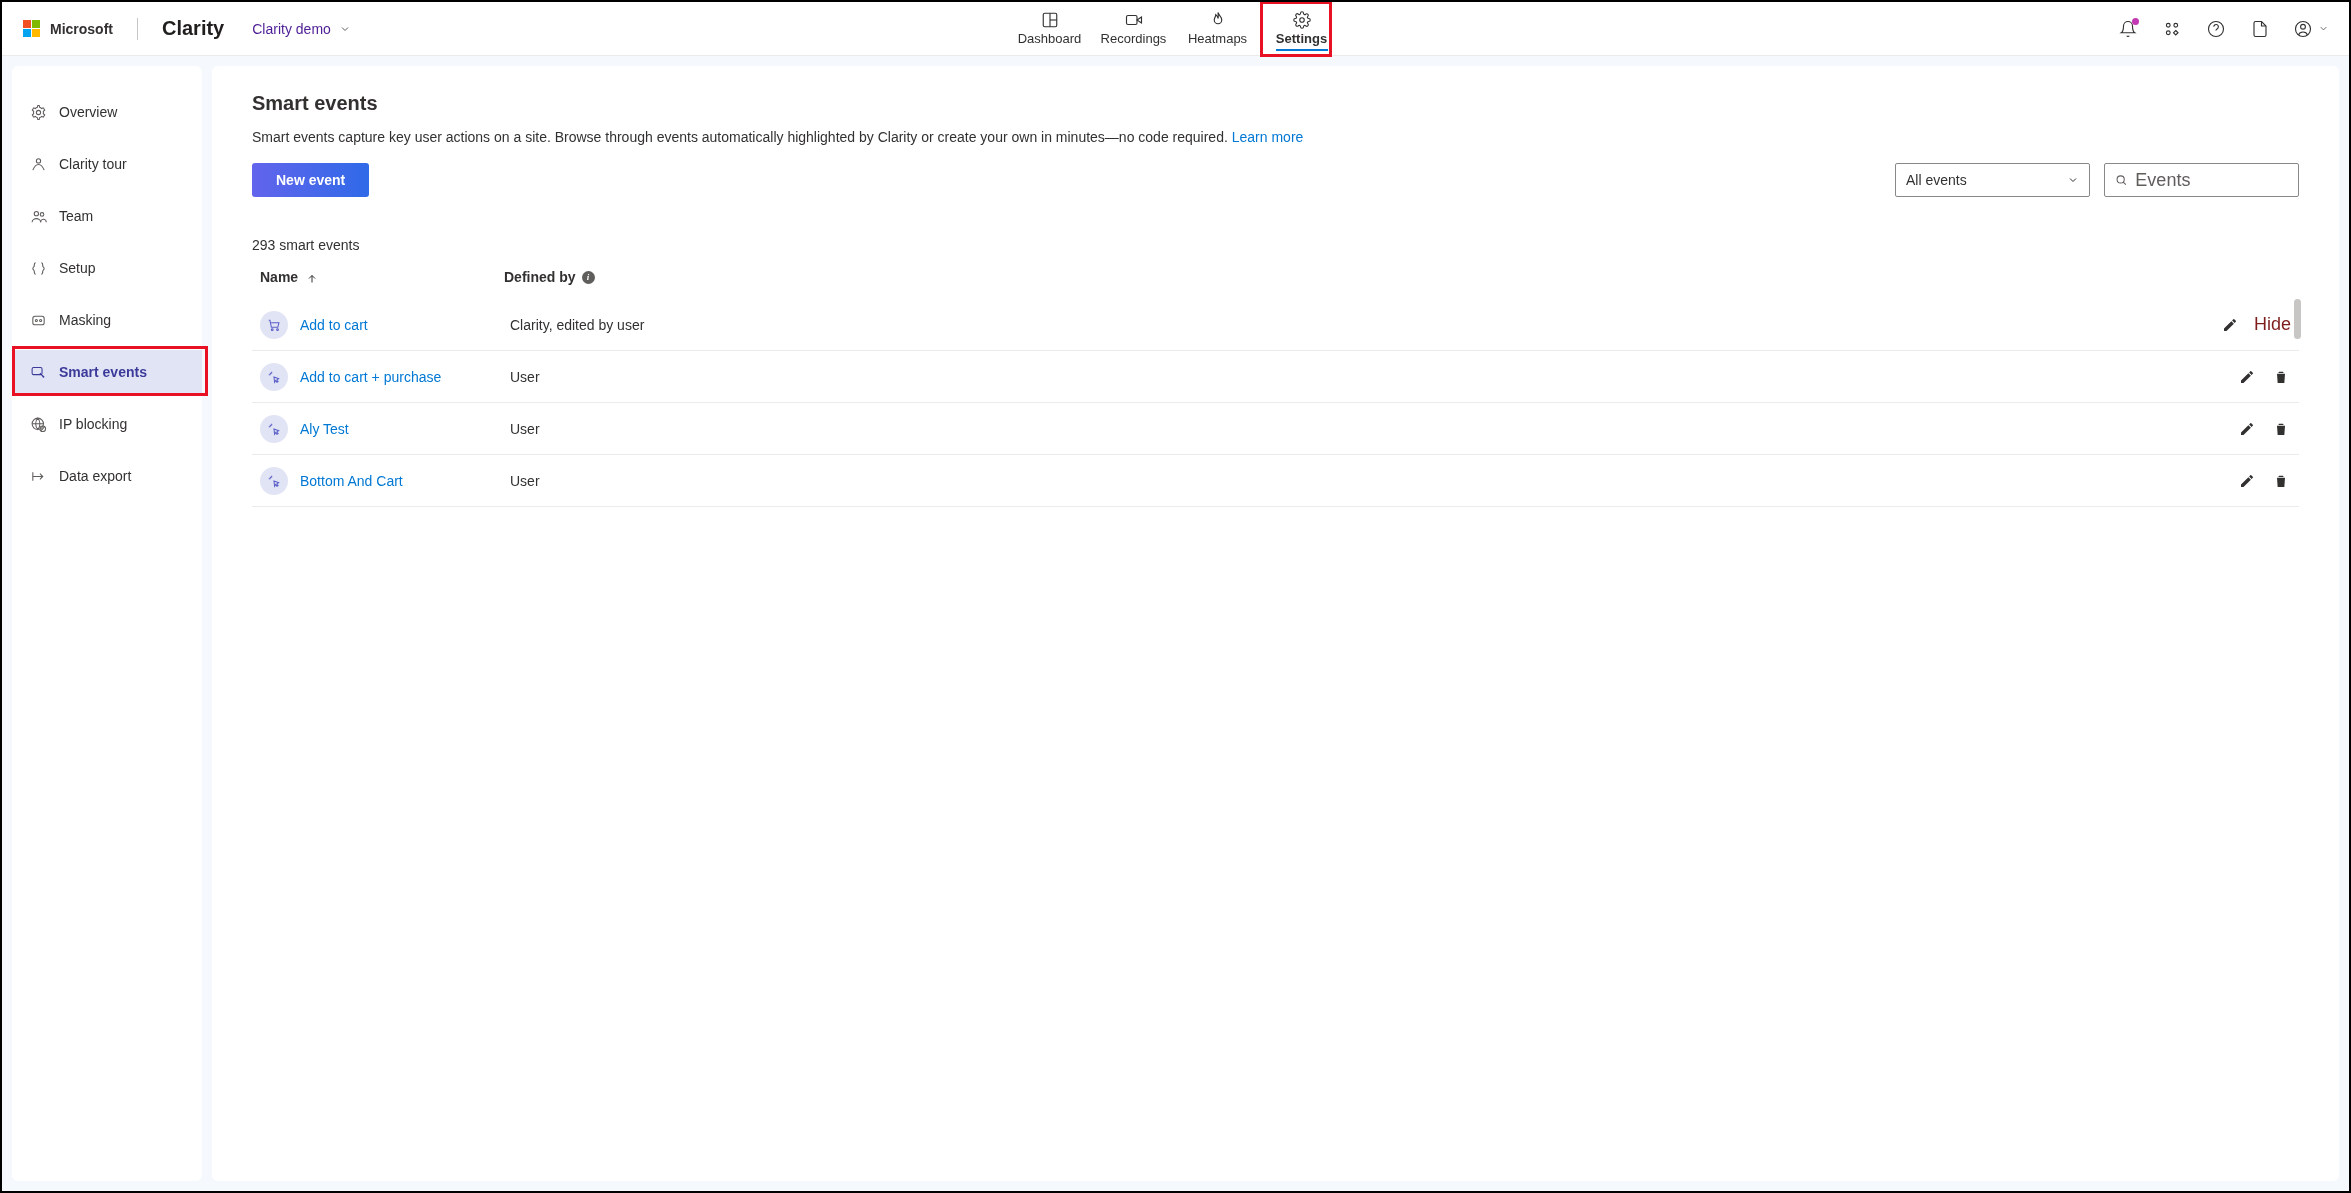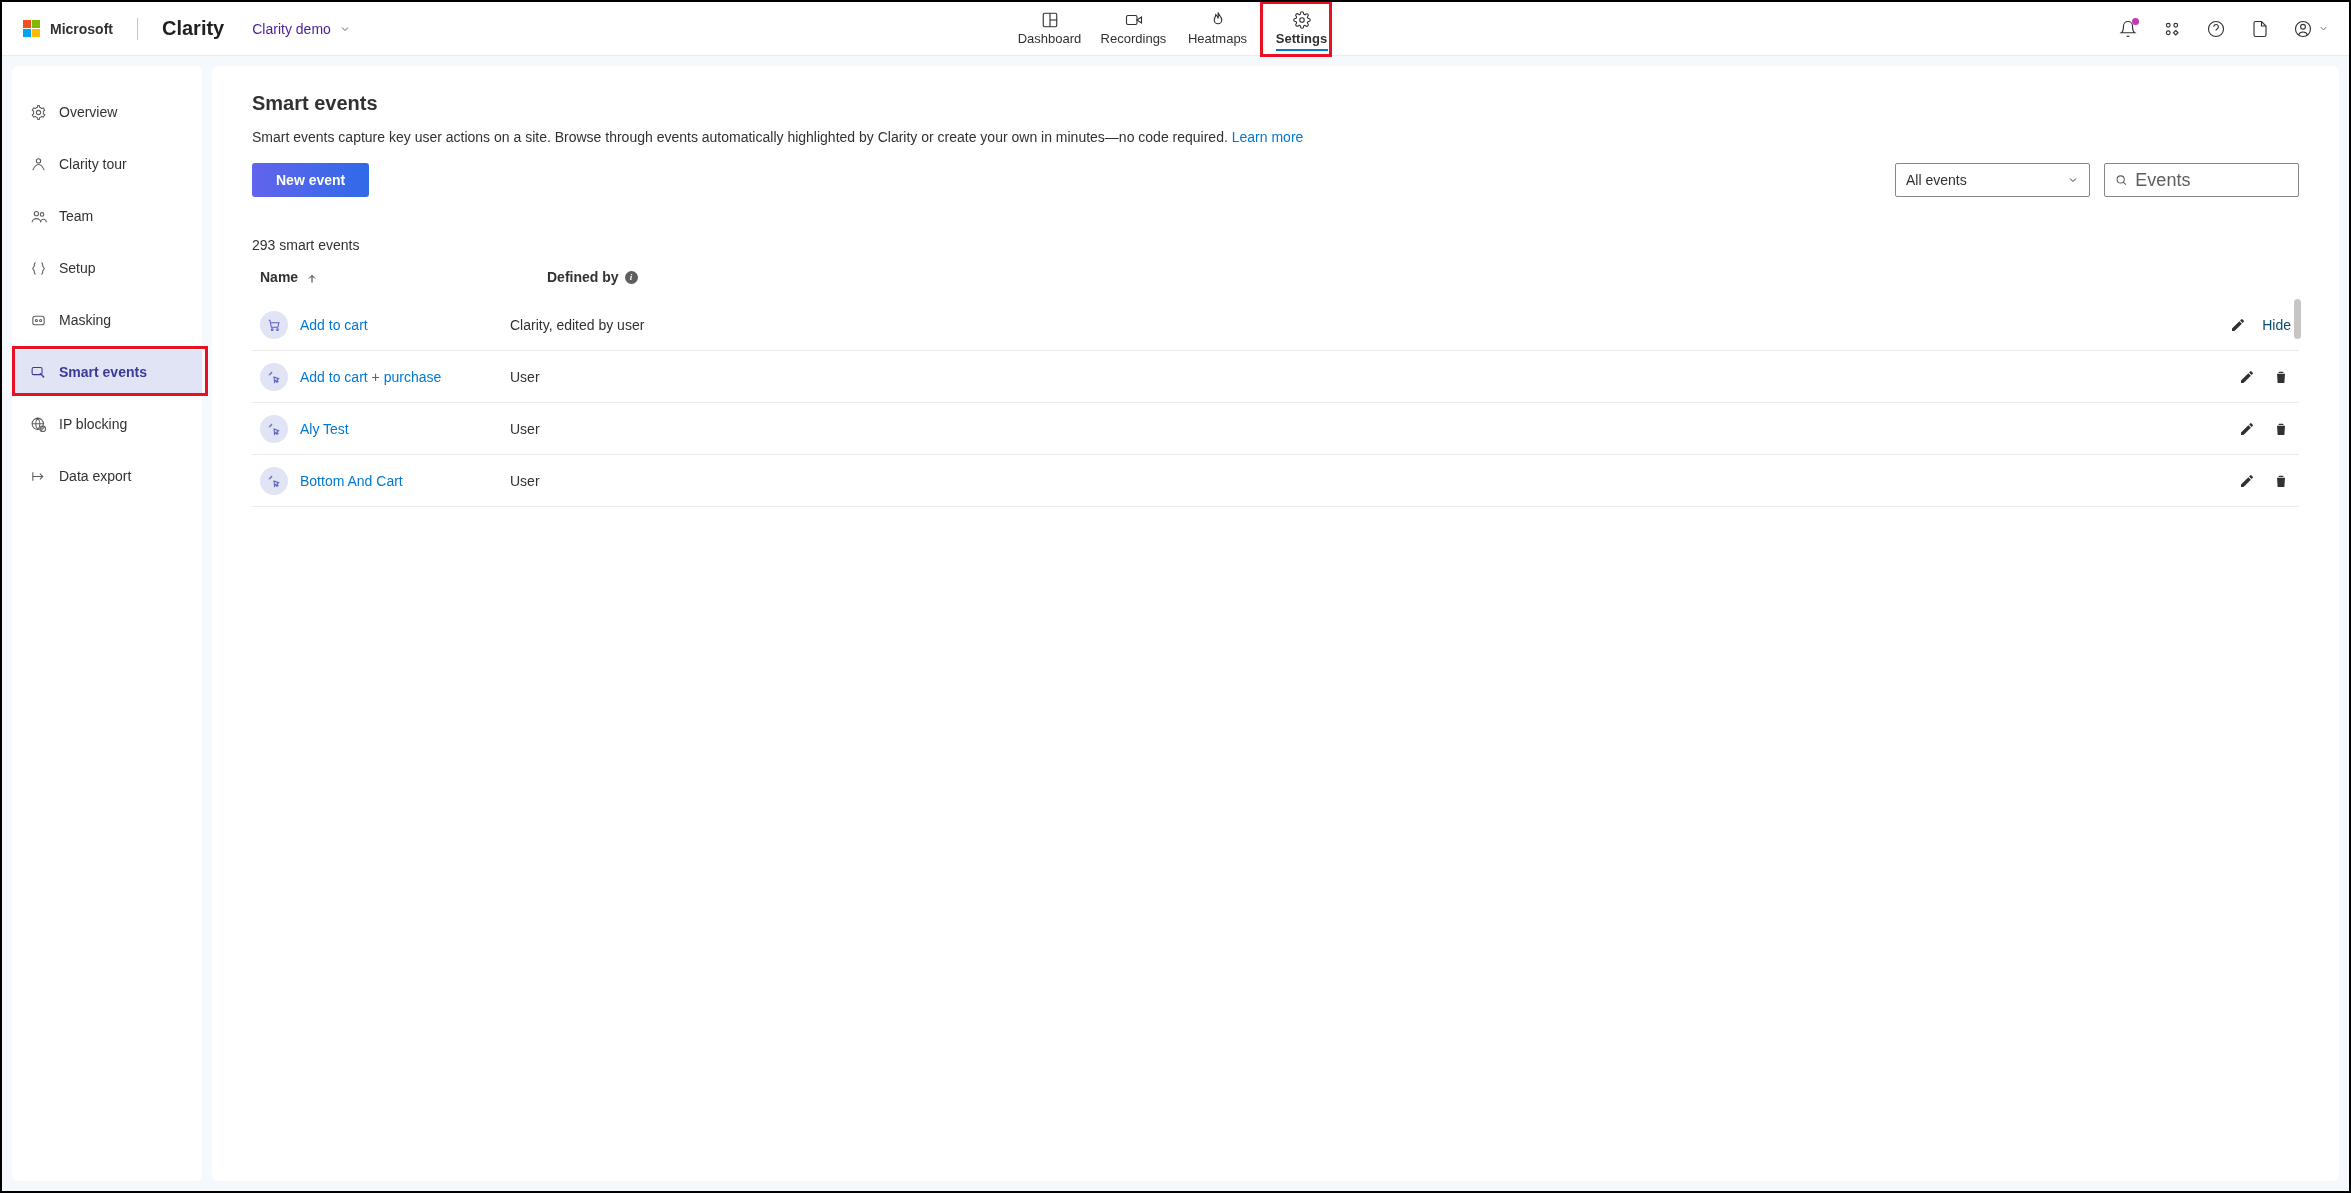--- a/index.html
+++ b/index.html
@@ -54,36 +54,36 @@
     .filter-dd { margin-left:auto; border:1px solid #8a8886; border-radius:2px; height:34px; width:195px; display:flex; align-items:center; padding:0 10px; justify-content:space-between; cursor:pointer; color:#323130; }
     .filter-dd svg{width:12px;height:12px;stroke:#323130;fill:none;stroke-width:2;}
     .search-box { border:1px solid #8a8886; border-radius:2px; height:34px; width:195px; display:flex; align-items:center; padding:0 10px; gap:8px; margin-left:14px; }
     .search-box svg{width:14px;height:14px;stroke:#605e5c;fill:none;stroke-width:2;}
     .search-box input{border:none;outline:none;font-size:18px;width:100%;color:#8b5cf6;}
     .search-box input::placeholder{color:#605e5c;}
 
     .count-text { font-size:14px; margin-bottom:16px; }
 
     .table-head { display:flex; align-items:center; padding:0 8px 14px 8px; color:#323130; font-weight:600; font-size:14px; }
-    .col-name { width:287px; display:flex; align-items:flex-end; gap:8px; }
+    .col-name { width:244px; display:flex; align-items:flex-end; gap:8px; }
     .col-name svg{width:12px;height:12px;stroke:#323130;fill:none;stroke-width:2;}
     .col-def { flex:1; display:flex; align-items:center; gap:6px; }
     .info-i{width:13px;height:13px;border-radius:50%;background:#605e5c;color:#fff;display:inline-flex;align-items:center;justify-content:center;font-size:9px;font-weight:bold;font-style:italic;font-family:Georgia,serif;}
 
     .table-body { position:relative; }
     .row { display:flex; align-items:center; height:52px; border-bottom:1px solid #edebe9; padding:0 8px; }
     .row:first-child{ border-top:1px solid #edebe9; }
     .ev-icon { width:28px;height:28px;border-radius:50%; background:#e1e4f4; display:flex;align-items:center;justify-content:center; margin-right:12px; }
     .ev-icon svg{width:14px;height:14px;stroke:#5b5fc7;fill:none;stroke-width:1.8;}
     .ev-name { color:#0078d4; cursor:pointer; width:210px; font-size:14px; }
     .ev-def { flex:1; color:#323130; font-size:14px; }
     .row-actions { display:flex; align-items:center; gap:14px; }
     .row-actions .act{cursor:pointer;display:flex;align-items:center;justify-content:center;width:20px;height:20px;}
     .row-actions svg{width:16px;height:16px;fill:#323130;}
-    .hide-link{color:#0c4a6e;cursor:pointer;font-size:14px;}
+    .hide-link{color:#7f1d1d;cursor:pointer;font-size:18px;}
     .scroll-thumb{position:absolute;right:-2px;top:0;width:7px;height:40px;background:#c8c6c4;border-radius:4px;}
   </style>
 </head>
 <body>
 
 <div class="topbar">
   <div class="brand-area">
     <span class="ms-logo">
         <span class="r"></span>
         <span class="g"></span>

